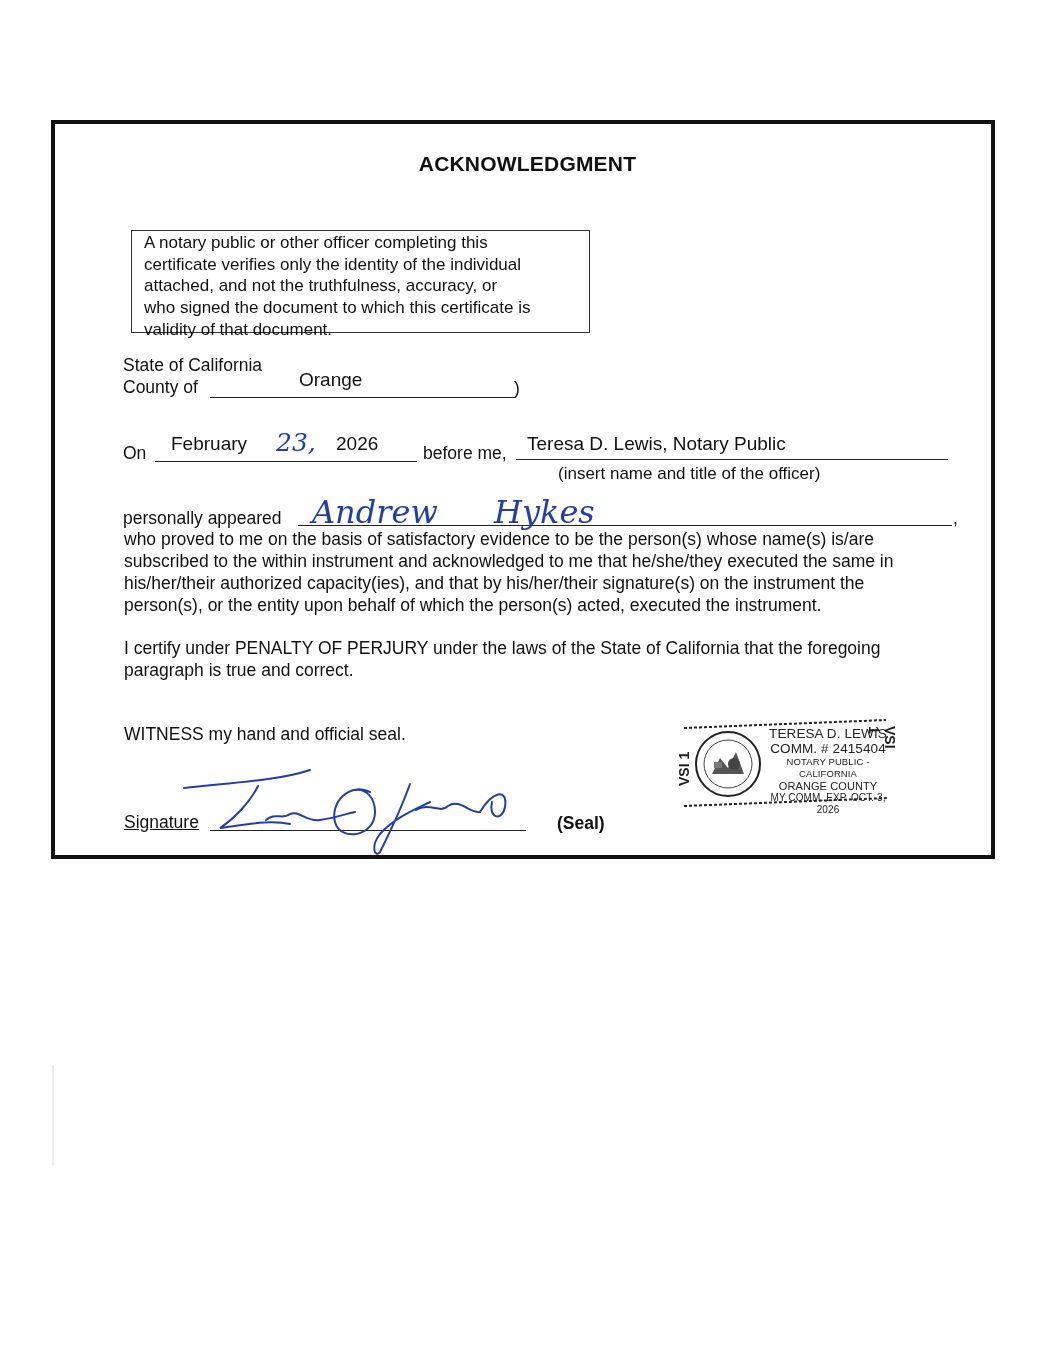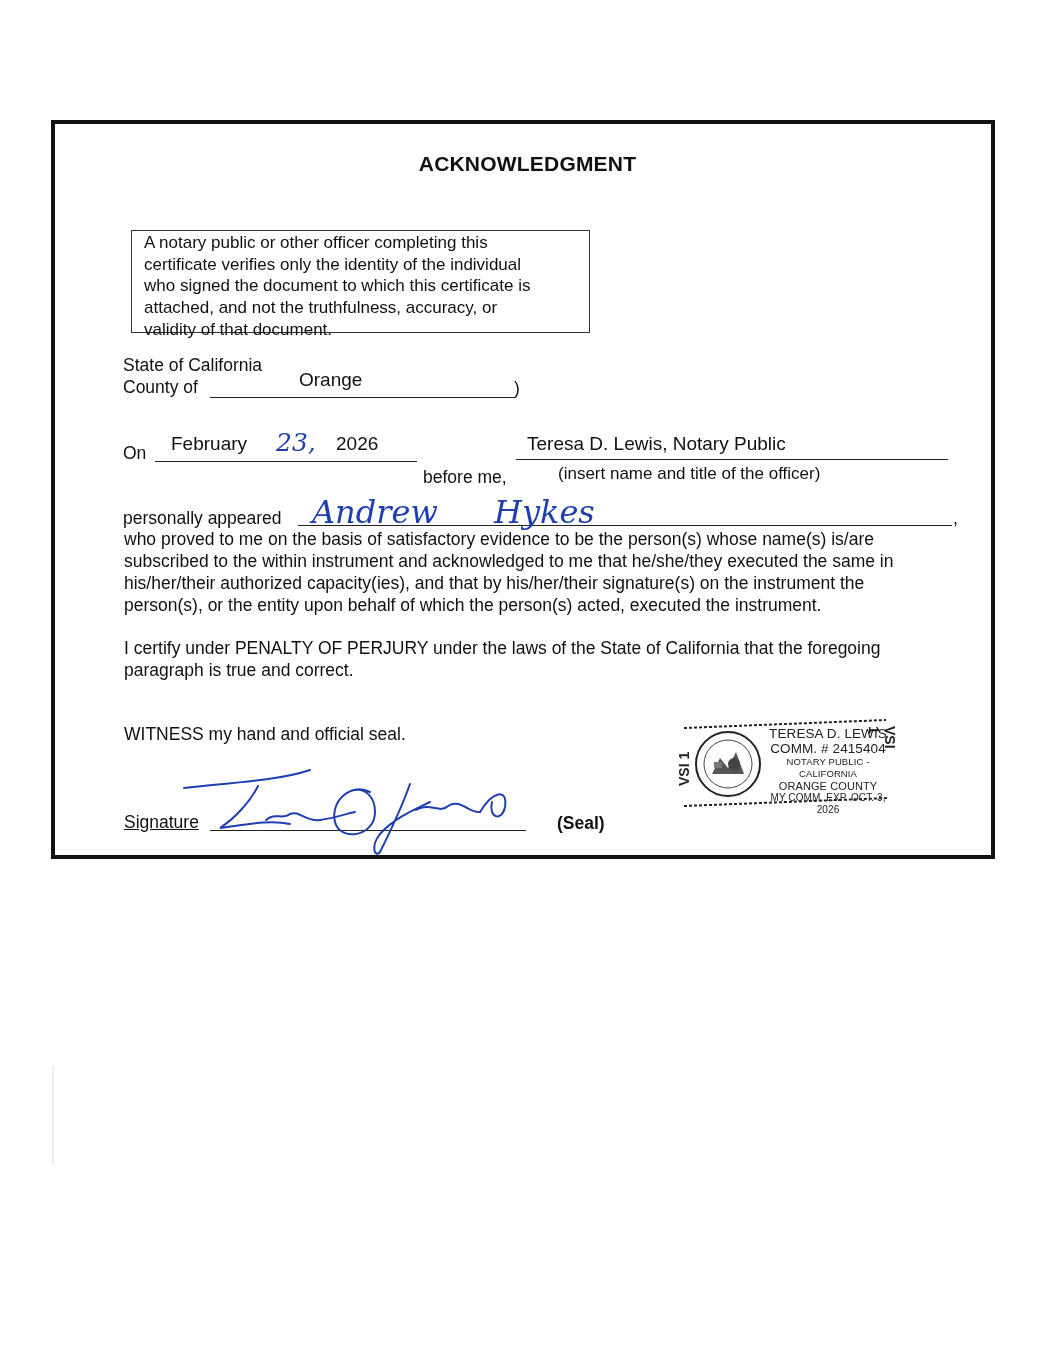--- a/index.html
+++ b/index.html
@@ -45,37 +45,37 @@
 </head>
 <body>
 
 <div class="frame"></div>
 
 <div class="title">ACKNOWLEDGMENT</div>
 
 <div class="disclaimer">
   <div>A notary public or other officer completing this</div>
   <div>certificate verifies only the identity of the individual</div>
+  <div>attached, and not the truthfulness, accuracy, or</div>
   <div>who signed the document to which this certificate is</div>
-  <div>attached, and not the truthfulness, accuracy, or</div>
   <div>validity of that document.</div>
 </div>
 
 <div class="txt" style="left:123px; top:355px;">State of California</div>
 <div class="txt" style="left:123px; top:377px;">County of</div>
 <div class="line" style="left:210px; top:397px; width:305px;"></div>
 <div class="fill" style="left:299px; top:369px;">Orange</div>
 <div class="txt" style="left:514px; top:378px;">)</div>
 
 <div class="txt" style="left:123px; top:443px;">On</div>
 <div class="line" style="left:155px; top:461px; width:262px;"></div>
 <div class="fill" style="left:171px; top:433px;">February</div>
 <div class="hand" style="left:276px; top:428px; font-size:25px;">23,</div>
 <div class="fill" style="left:336px; top:433px;">2026</div>
-<div class="txt" style="left:423px; top:443px;margin-top:24px;">before me,</div>
+<div class="txt" style="left:423px; top:443px;">before me,</div>
 <div class="line" style="left:516px; top:459px; width:432px;"></div>
 <div class="fill" style="left:527px; top:433px;">Teresa D. Lewis, Notary Public</div>
 <div class="txt" style="left:558px; top:464px; font-size:17px;">(insert name and title of the officer)</div>
 
 <div class="txt" style="left:123px; top:508px;">personally appeared</div>
 <div class="line" style="left:298px; top:525px; width:654px;"></div>
 <div class="hand" style="left:312px; top:493px; font-size:32px;">Andrew</div>
 <div class="hand" style="left:494px; top:493px; font-size:32px;">Hykes</div>
 <div class="txt" style="left:953px; top:508px;">,</div>
 

